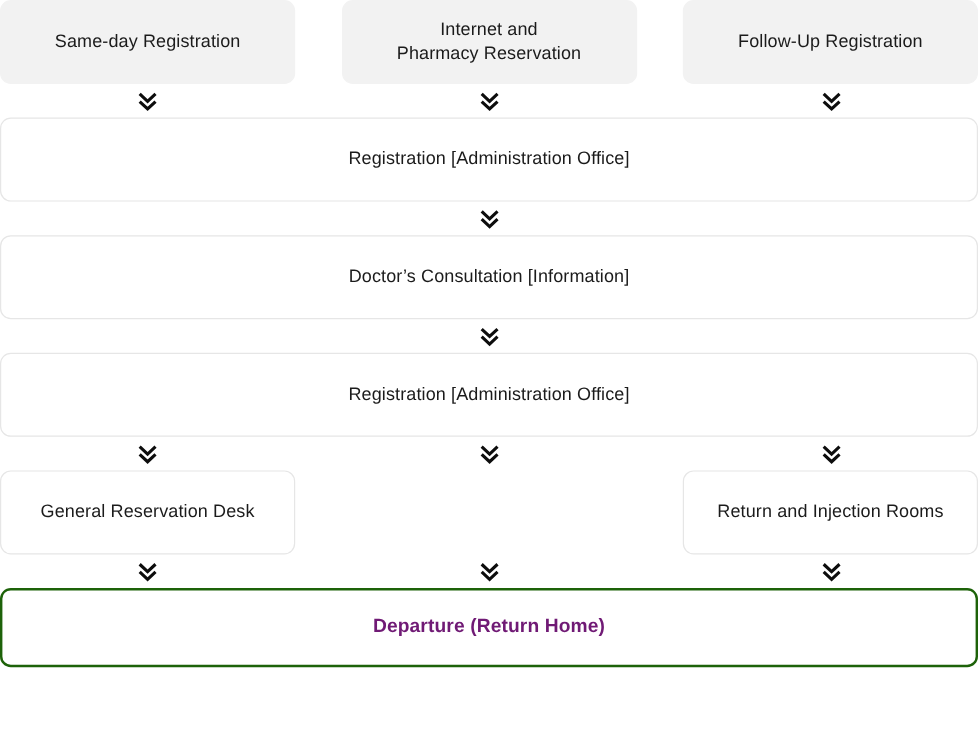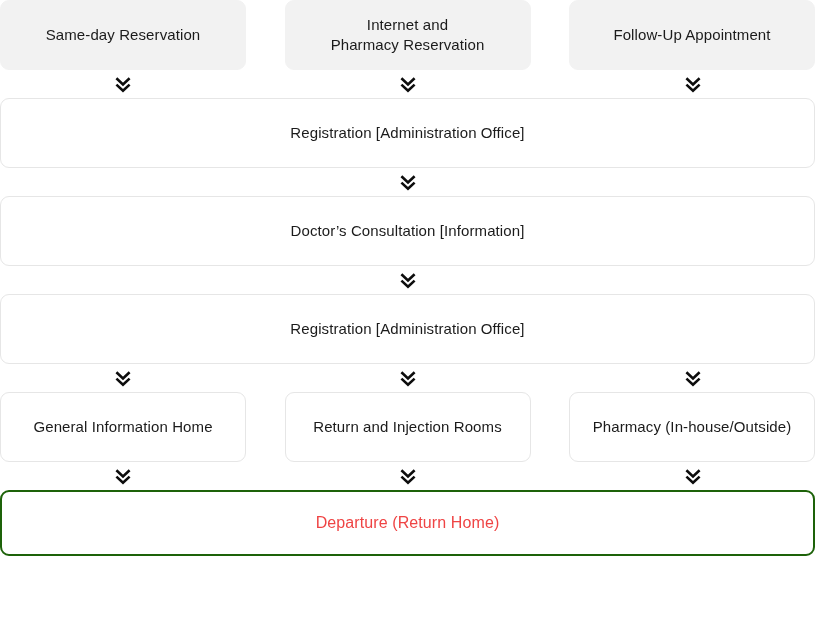--- a/index.html
+++ b/index.html
@@ -56,22 +56,22 @@
   
   .node.outlined {
     background: #ffffff;
     border: 1px solid #e6e6e6;
   }
 
   
   .node.terminal {
     background: #ffffff;
     border: 2px solid #1d6209;
-    color: #ef4444;
-    font-weight: normal;
+    color: #701a75;
+    font-weight: bold;
     font-size: 16px;
   }
 
   .col-node {
     width: 246px;
     height: 70px;
   }
 
   .wide-node {
     width: 815px;
@@ -112,32 +112,32 @@
   
   .node-label { display: block; }
 </style>
 </head>
 <body>
 
 <div class="flow">
 
   <div class="row-cols">
     <div class="node filled col-node">
-      <span class="node-label">Same-day Reservation</span>
+      <span class="node-label">Same-day Registration</span>
     </div>
 
     <div class="node filled col-node">
       <span class="node-label">
         <span>Internet and</span><br>
         <span>Pharmacy Reservation</span>
       </span>
     </div>
 
     <div class="node filled col-node">
-      <span class="node-label">Follow-Up Appointment</span>
+      <span class="node-label">Follow-Up Registration</span>
     </div>
   </div>
 
   <div class="arrows-3">
     <span class="chev" style="left:123px">
       <svg width="20" height="20" viewBox="0 0 20 20" aria-hidden="true">
         <path d="M3.4 4.2 L10 10.4 L16.6 4.2" fill="none" stroke="#0d0d0d" stroke-width="2.6" stroke-linecap="butt" stroke-linejoin="miter"></path>
         <path d="M3.4 10.6 L10 16.8 L16.6 10.6" fill="none" stroke="#0d0d0d" stroke-width="2.6" stroke-linecap="butt" stroke-linejoin="miter"></path>
       </svg>
     </span>
@@ -207,30 +207,27 @@
     <span class="chev" style="left:693px">
       <svg width="20" height="20" viewBox="0 0 20 20" aria-hidden="true">
         <path d="M3.4 4.2 L10 10.4 L16.6 4.2" fill="none" stroke="#0d0d0d" stroke-width="2.6"></path>
         <path d="M3.4 10.6 L10 16.8 L16.6 10.6" fill="none" stroke="#0d0d0d" stroke-width="2.6"></path>
       </svg>
     </span>
   </div>
 
   <div class="row-cols">
     <div class="node outlined col-node">
-      <span class="node-label">General Information Home</span>
+      <span class="node-label">General Reservation Desk</span>
     </div>
 
     <div class="node outlined col-node">
       <span class="node-label">Return and Injection Rooms</span>
     </div>
 
-    <div class="node outlined col-node">
-      <span class="node-label">Pharmacy (In-house/Outside)</span>
-    </div>
   </div>
 
   <div class="arrows-3">
     <span class="chev" style="left:123px">
       <svg width="20" height="20" viewBox="0 0 20 20" aria-hidden="true">
         <path d="M3.4 4.2 L10 10.4 L16.6 4.2" fill="none" stroke="#0d0d0d" stroke-width="2.6"></path>
         <path d="M3.4 10.6 L10 16.8 L16.6 10.6" fill="none" stroke="#0d0d0d" stroke-width="2.6"></path>
       </svg>
     </span>
     <span class="chev" style="left:408px">

